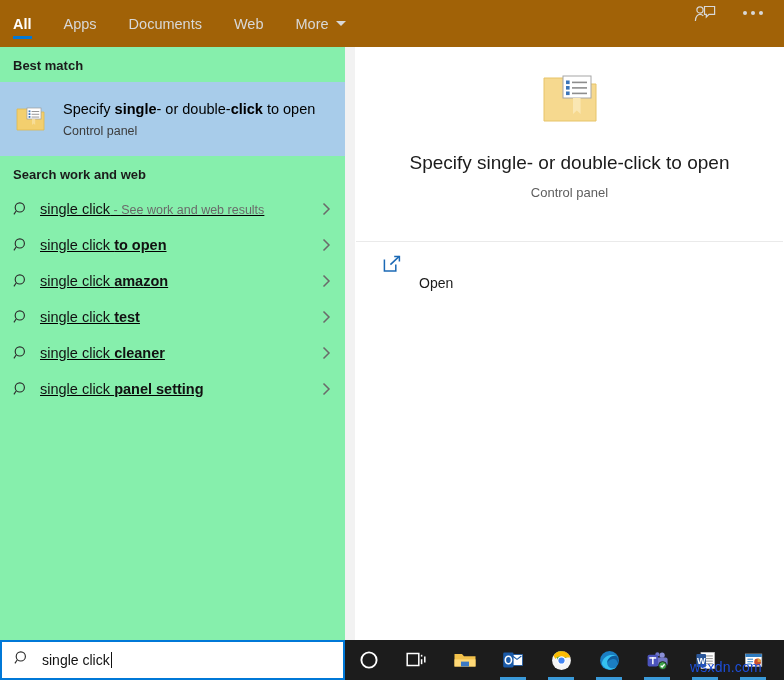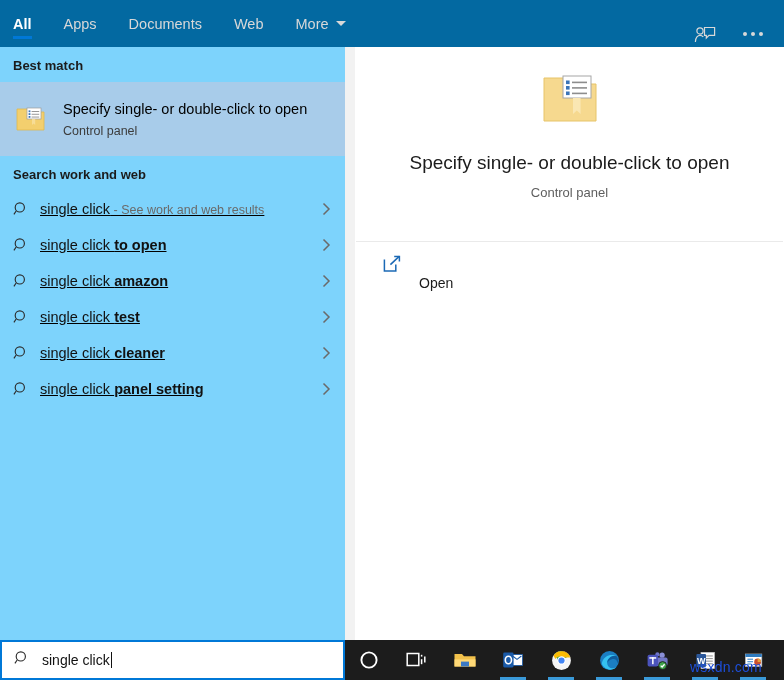--- a/index.html
+++ b/index.html
@@ -7,22 +7,22 @@
     width: 784px; height: 680px;
     font-family: "Liberation Sans", sans-serif;
     overflow: hidden;
     background: #f2f2f2;
   }
 
   
   .header {
     position: absolute; top: 0; left: 0;
     width: 784px; height: 47px;
-    background: #0369a1;
-    display: flex; align-items: flex-end;
+    background: #a16207;
+    display: flex; align-items: flex-start;
   }
   .tabs { display: flex; align-items: center; height: 47px; padding-left: 13px; }
   .tab {
     position: relative;
     height: 47px;
     display: flex; align-items: center;
     padding: 0 14px 0 0;
     margin-right: 18px;
     color: #d8d8d8;
     font-size: 14.5px;
@@ -50,21 +50,21 @@
   .dots i { width: 4px; height: 4px; border-radius: 50%; background: #d8d8d8; display: block; }
 
   
   .body-area {
     position: absolute; top: 47px; left: 0;
     width: 784px; height: 593px;
   }
   .left-pane {
     position: absolute; top: 0; left: 0;
     width: 345px; height: 593px;
-    background: #7dd3fc;
+    background: #86efac;
   }
   .right-pane {
     position: absolute; top: 0; left: 355px;
     width: 429px; height: 593px;
     background: #ffffff;
   }
   .gap-strip {
     position: absolute; top: 0; left: 345px;
     width: 10px; height: 593px; background: #f2f2f2;
   }
@@ -80,21 +80,21 @@
     background: #a8ccea;
     height: 74px;
     display: flex; align-items: center;
     padding: 0 14px 0 13px;
   }
   .bm-icon { width: 36px; height: 36px; flex: 0 0 36px; margin-right: 14px; }
   .bm-text { flex: 1; min-width: 0; }
   .bm-title {
     font-size: 14.5px; color: #000; line-height: 19px;
   }
-  .bm-title b { font-weight: normal; }
+  .bm-title b { font-weight: bold; }
   .bm-sub { font-size: 12.5px; color: #3c3c3c; margin-top: 5px; }
 
   
   .suggestion {
     height: 36px;
     display: flex; align-items: center;
     padding: 0 12px 0 13px;
     cursor: default;
     text-decoration: underline;
   }

